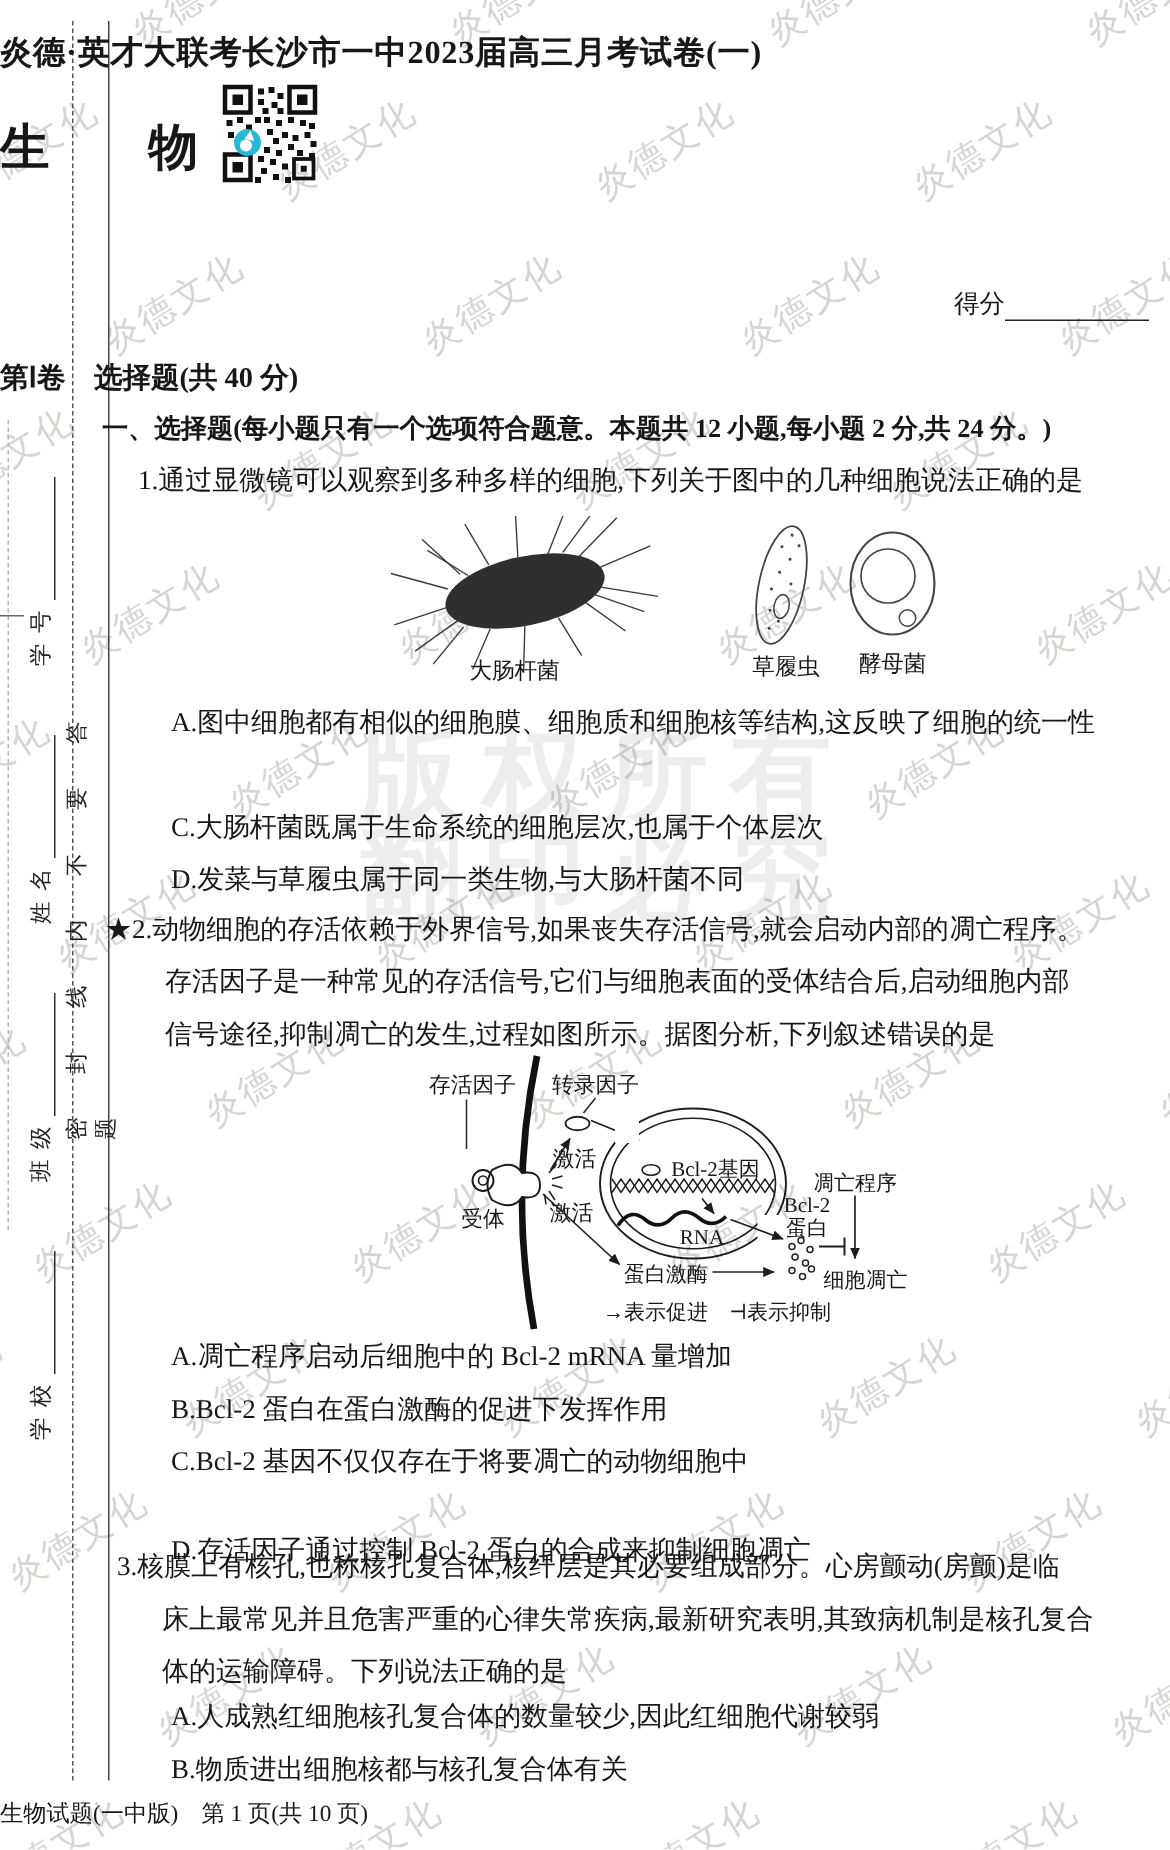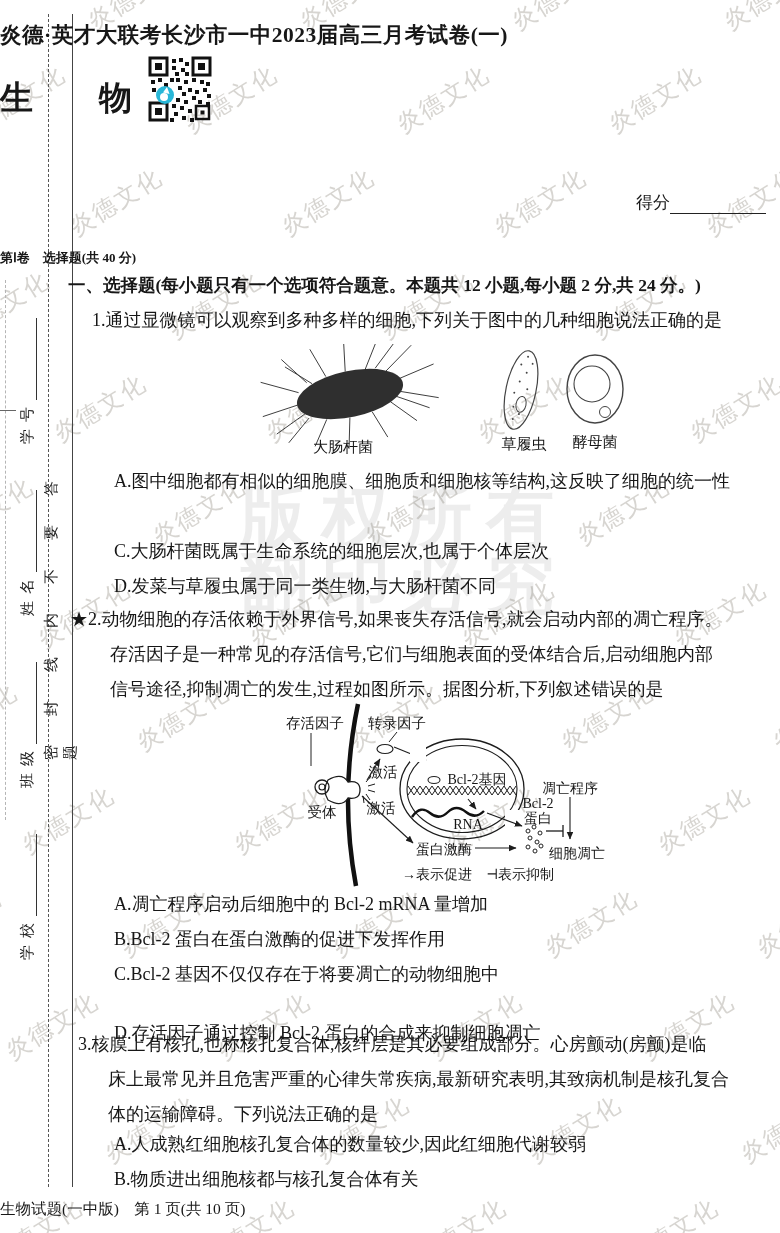--- a/index.html
+++ b/index.html
@@ -21,21 +21,21 @@
     font-size:68px; letter-spacing:14px; line-height:66px; font-weight:700;
     color:rgba(110,110,110,0.12); pointer-events:none;
   }
   
   .exam-title { top:20px; font-size:21.5px; font-weight:800; letter-spacing:0.5px; }
   .subject    { top:76px; font-size:33px; font-weight:800; }
   .meta-line  { top:149px; font-size:16px; }
   .meta-line span { margin:0 19px; }
   .score-row  { left:636px; top:191px; font-size:17px; }
   .score-blank{ display:inline-block; width:96px; border-bottom:1.5px solid #222; height:17px; vertical-align:bottom; }
-  .section-title { top:249px; font-size:13px; font-weight:700; }
+  .section-title { top:239px; font-size:19px; font-weight:700; }
   .intro { left:68px; top:273px; font-size:17.5px; }
   .intro .b { font-weight:700; }
   .intro .n { font-weight:600; }
   
   .tline { font-size:18px; line-height:24px; }
   .opt   { left:114px; }
   
   .vline { position:absolute; top:14px; height:1173px; }
   .vstrip {
     position:absolute; height:22px; display:flex; align-items:center;

